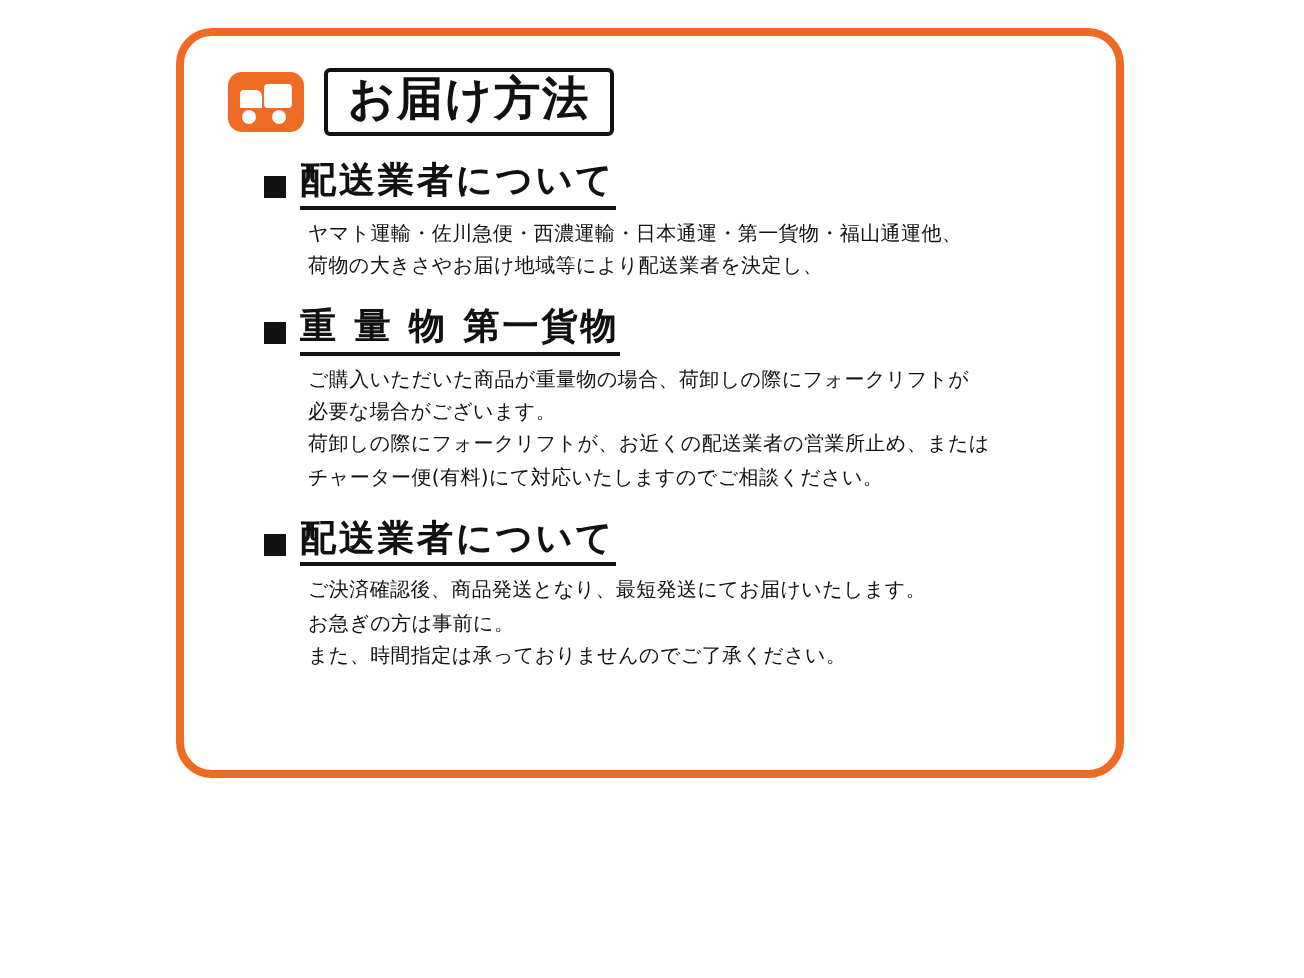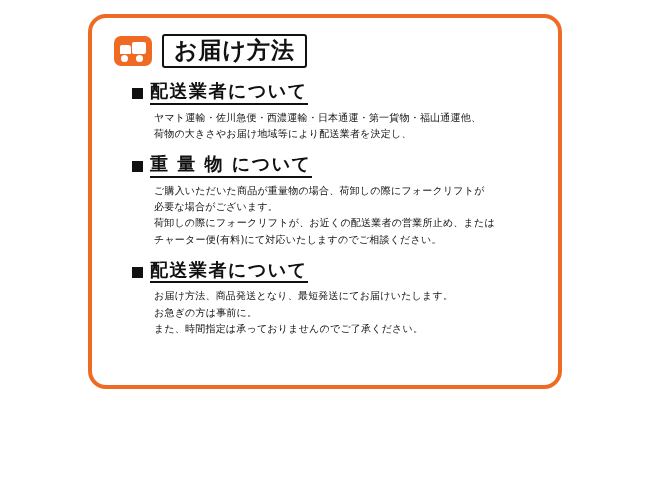--- a/index.html
+++ b/index.html
@@ -161,37 +161,37 @@
         </div>
         <div class="body-lines">
           <div class="body-line">ヤマト運輸・佐川急便・西濃運輸・日本通運・第一貨物・福山通運他、</div>
           <div class="body-line">荷物の大きさやお届け地域等により配送業者を決定し、</div>
         </div>
       </div>
 
       <div class="section">
         <div class="section-head">
           <span class="marker"></span>
-          <span class="section-title">重 量 物 について</span>
+          <span class="section-title">重 量 物 第一貨物</span>
         </div>
         <div class="body-lines">
           <div class="body-line">ご購入いただいた商品が重量物の場合、荷卸しの際にフォークリフトが</div>
           <div class="body-line">必要な場合がございます。</div>
           <div class="body-line">荷卸しの際にフォークリフトが、お近くの配送業者の営業所止め、または</div>
           <div class="body-line">チャーター便(有料)にて対応いたしますのでご相談ください。</div>
         </div>
       </div>
 
       <div class="section">
         <div class="section-head">
           <span class="marker"></span>
           <span class="section-title">配送業者について</span>
         </div>
         <div class="body-lines">
-          <div class="body-line">お届け方法、商品発送となり、最短発送にてお届けいたします。</div>
+          <div class="body-line">ご決済確認後、商品発送となり、最短発送にてお届けいたします。</div>
           <div class="body-line">お急ぎの方は事前に。</div>
           <div class="body-line">また、時間指定は承っておりませんのでご了承ください。</div>
         </div>
       </div>
 
     </div>
   </div>
 </div>
 
 </body></html>

